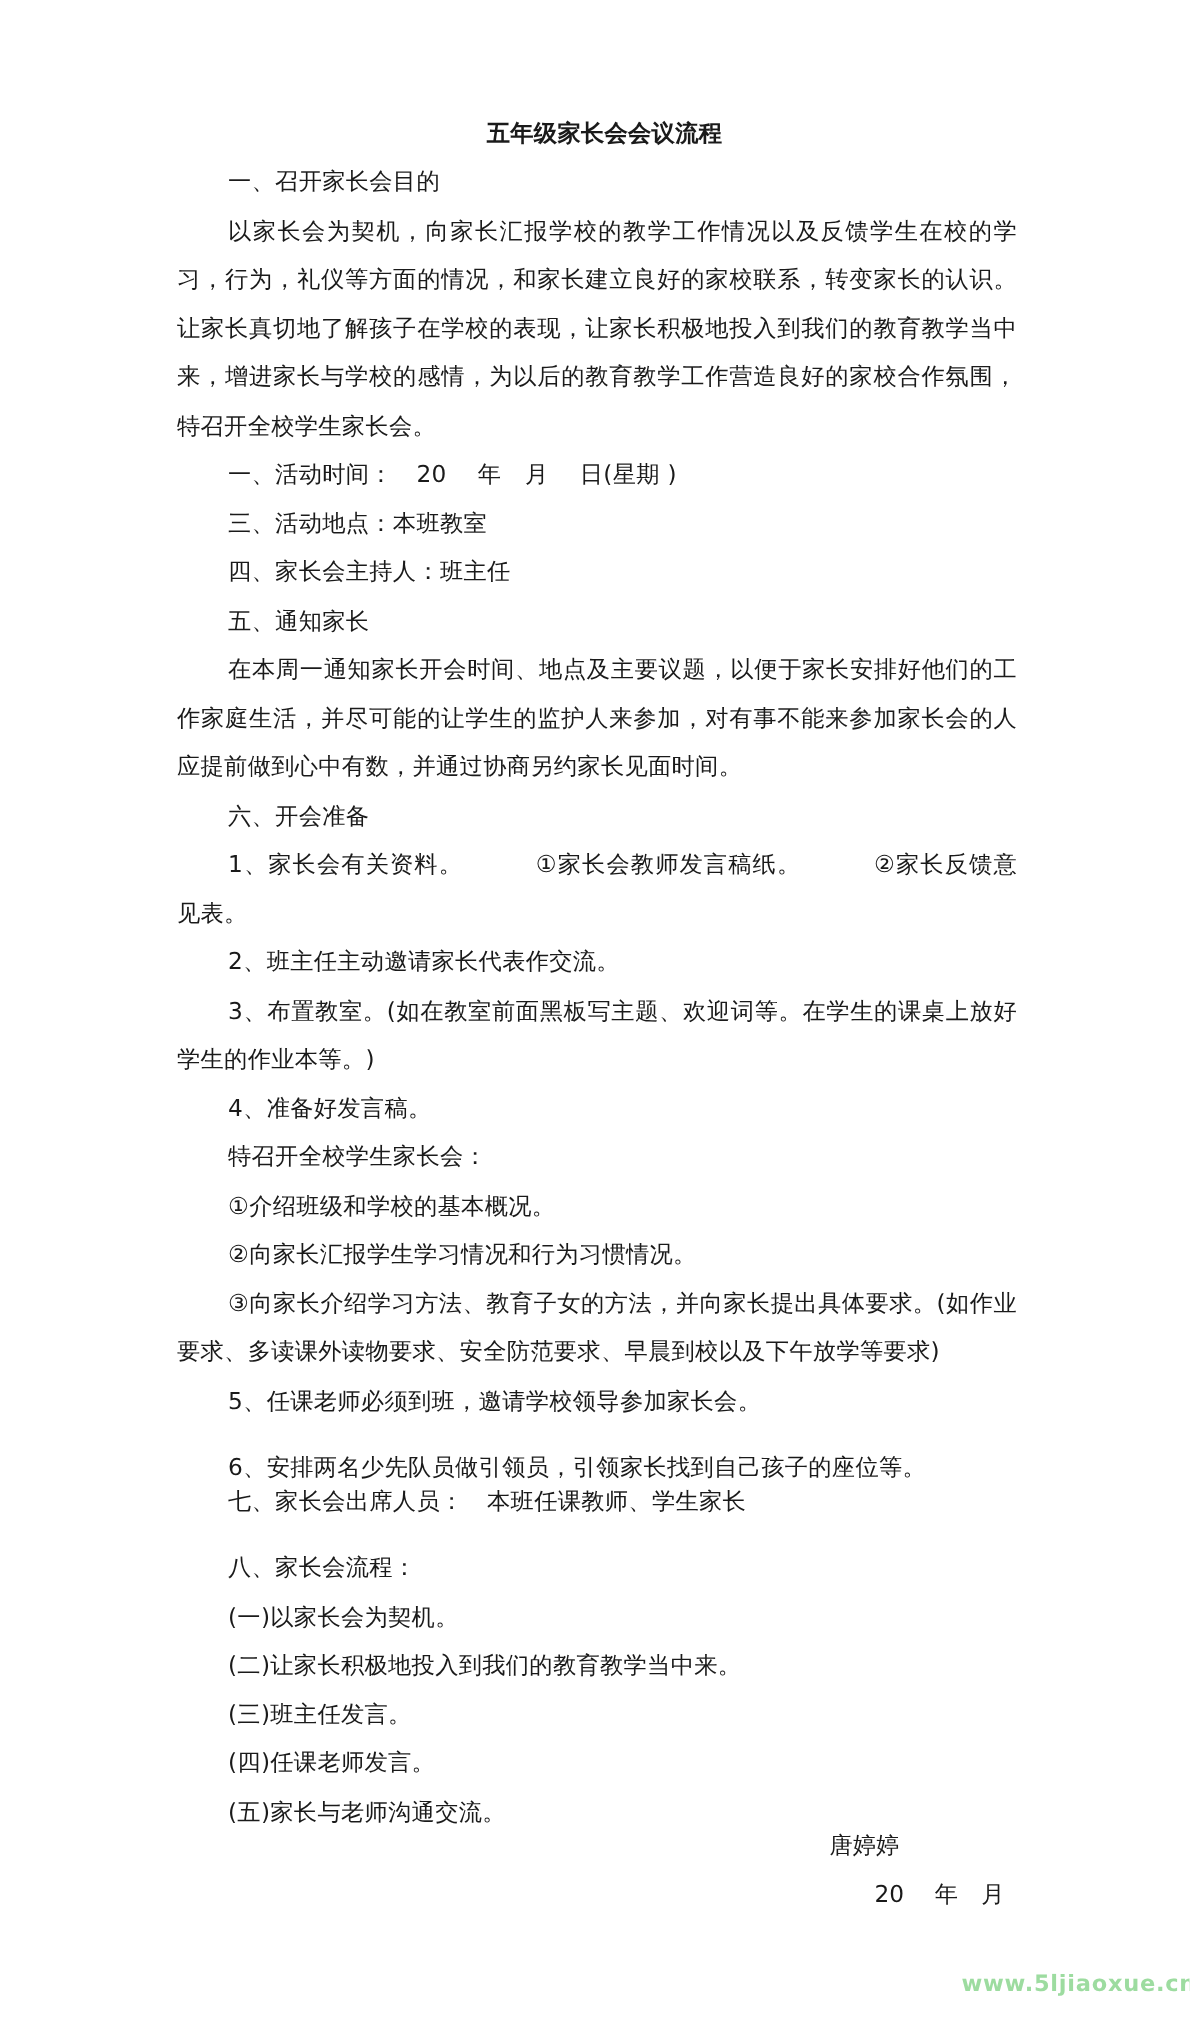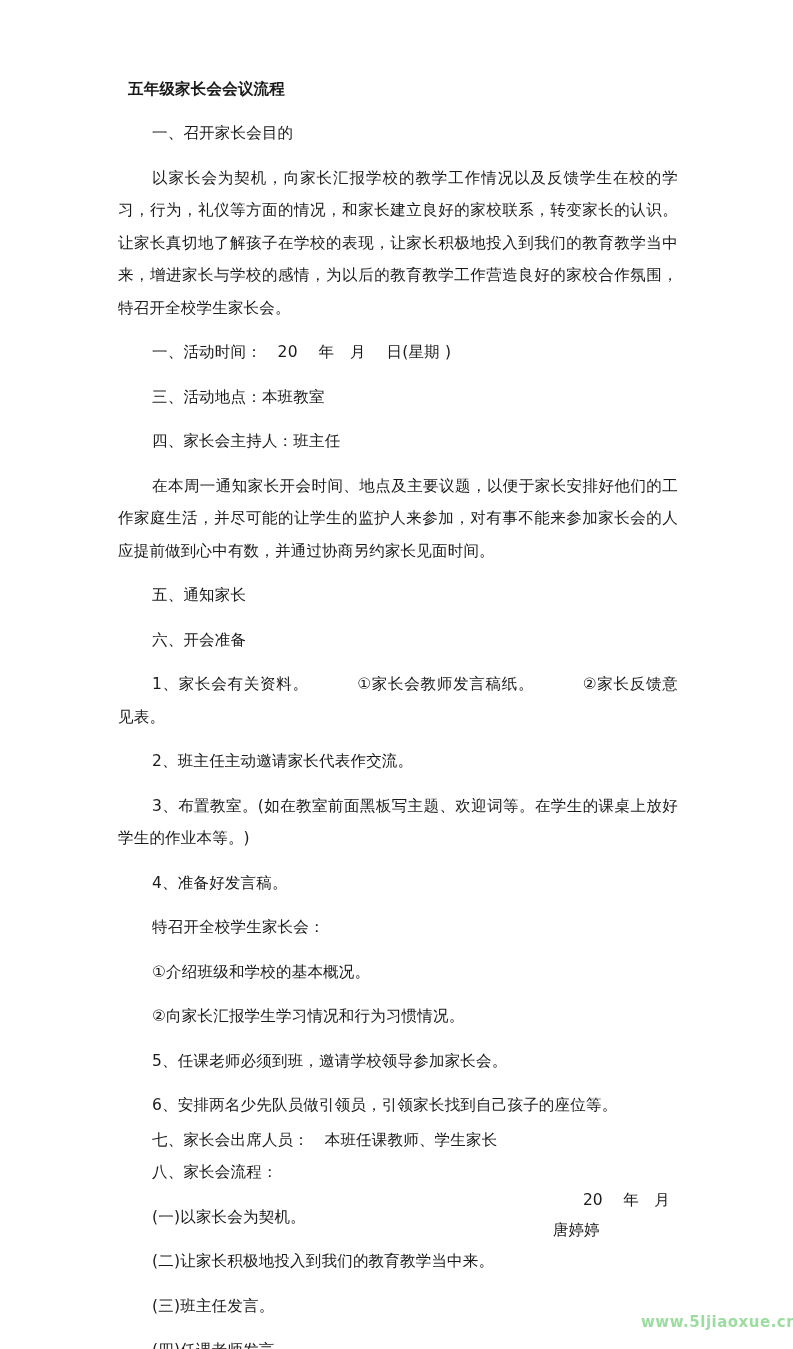--- a/index.html
+++ b/index.html
@@ -6,62 +6,63 @@
   body {
     width: 793px; height: 1349px; position: relative; overflow: hidden;
     font-family: "DejaVu Sans", "Liberation Sans", sans-serif;
     color: #1a1a1a;
   }
   .page {
     position: absolute; left: 118px; top: 73px; width: 560px;
     font-size: 15.5px; letter-spacing: 0.2px;
   }
   .title {
-    text-align: left; font-weight: bold; font-size: 15.5px;
+    text-align: center; font-weight: bold; font-size: 15.5px;
     height: 32px; line-height: 32px; margin-left: 10px;
   }
-  .p { line-height: 32.5px; text-indent: 34px; text-align: justify; text-align-last: left; margin-top: 12px; }
+  .p { line-height: 32.5px; text-indent: 34px; text-align: justify; text-align-last: left; }
   .p.tight { line-height: 22px; }
   .gap { display: inline-block; width: 48px; }
   .sign { position: absolute; }
   .watermark {
     position: absolute; left: 641px; top: 1313px;
     color: #9ddca0; font-family: "DejaVu Sans", sans-serif; font-weight: bold;
     font-size: 15px; letter-spacing: 0.5px;
   }
 </style>
 </head>
 <body>
 
 <div class="page">
   <div class="title">五年级家长会会议流程</div>
   <div class="p">一、召开家长会目的</div>
   <div class="p">以家长会为契机，向家长汇报学校的教学工作情况以及反馈学生在校的学习，行为，礼仪等方面的情况，和家长建立良好的家校联系，转变家长的认识。让家长真切地了解孩子在学校的表现，让家长积极地投入到我们的教育教学当中来，增进家长与学校的感情，为以后的教育教学工作营造良好的家校合作氛围，特召开全校学生家长会。</div>
   <div class="p" style="white-space:pre">一、活动时间：　20　 年　月　 日(星期 )</div>
   <div class="p">三、活动地点：本班教室</div>
   <div class="p">四、家长会主持人：班主任</div>
+  <div class="p">五、通知家长</div>
   <div class="p">在本周一通知家长开会时间、地点及主要议题，以便于家长安排好他们的工作家庭生活，并尽可能的让学生的监护人来参加，对有事不能来参加家长会的人应提前做到心中有数，并通过协商另约家长见面时间。</div>
-  <div class="p">五、通知家长</div>
   <div class="p">六、开会准备</div>
   <div class="p">
     <span>1、家长会有关资料。</span><span class="gap"></span><span>①家长会教师发言稿纸。</span><span class="gap"></span><span>②家长反馈意见表。</span>
   </div>
   <div class="p">2、班主任主动邀请家长代表作交流。</div>
   <div class="p">3、布置教室。(如在教室前面黑板写主题、欢迎词等。在学生的课桌上放好学生的作业本等。)</div>
   <div class="p">4、准备好发言稿。</div>
   <div class="p">特召开全校学生家长会：</div>
   <div class="p">①介绍班级和学校的基本概况。</div>
   <div class="p">②向家长汇报学生学习情况和行为习惯情况。</div>
+  <div class="p">③向家长介绍学习方法、教育子女的方法，并向家长提出具体要求。(如作业要求、多读课外读物要求、安全防范要求、早晨到校以及下午放学等要求)</div>
   <div class="p">5、任课老师必须到班，邀请学校领导参加家长会。</div>
   <div class="p tight" style="margin-top:17px">6、安排两名少先队员做引领员，引领家长找到自己孩子的座位等。</div>
   <div class="p" style="white-space:pre;line-height:24px">七、家长会出席人员：　本班任课教师、学生家长</div>
-  <div class="p" style="margin-top:4px">八、家长会流程：</div>
+  <div class="p" style="margin-top:16px">八、家长会流程：</div>
   <div class="p">(一)以家长会为契机。</div>
   <div class="p">(二)让家长积极地投入到我们的教育教学当中来。</div>
   <div class="p">(三)班主任发言。</div>
   <div class="p">(四)任课老师发言。</div>
   <div class="p">(五)家长与老师沟通交流。</div>
 </div>
 
 <div class="sign" style="left:553px;top:1220px;font-size:15.5px">唐婷婷</div>
-<div class="sign" style="left:583px;top:1190px;font-size:15.5px;white-space:pre">20　 年　月</div>
+<div class="sign" style="left:583px;top:1253px;font-size:15.5px;white-space:pre">20　 年　月</div>
 
 <div class="watermark">www.5ljiaoxue.cn</div>
 
 </body></html>

